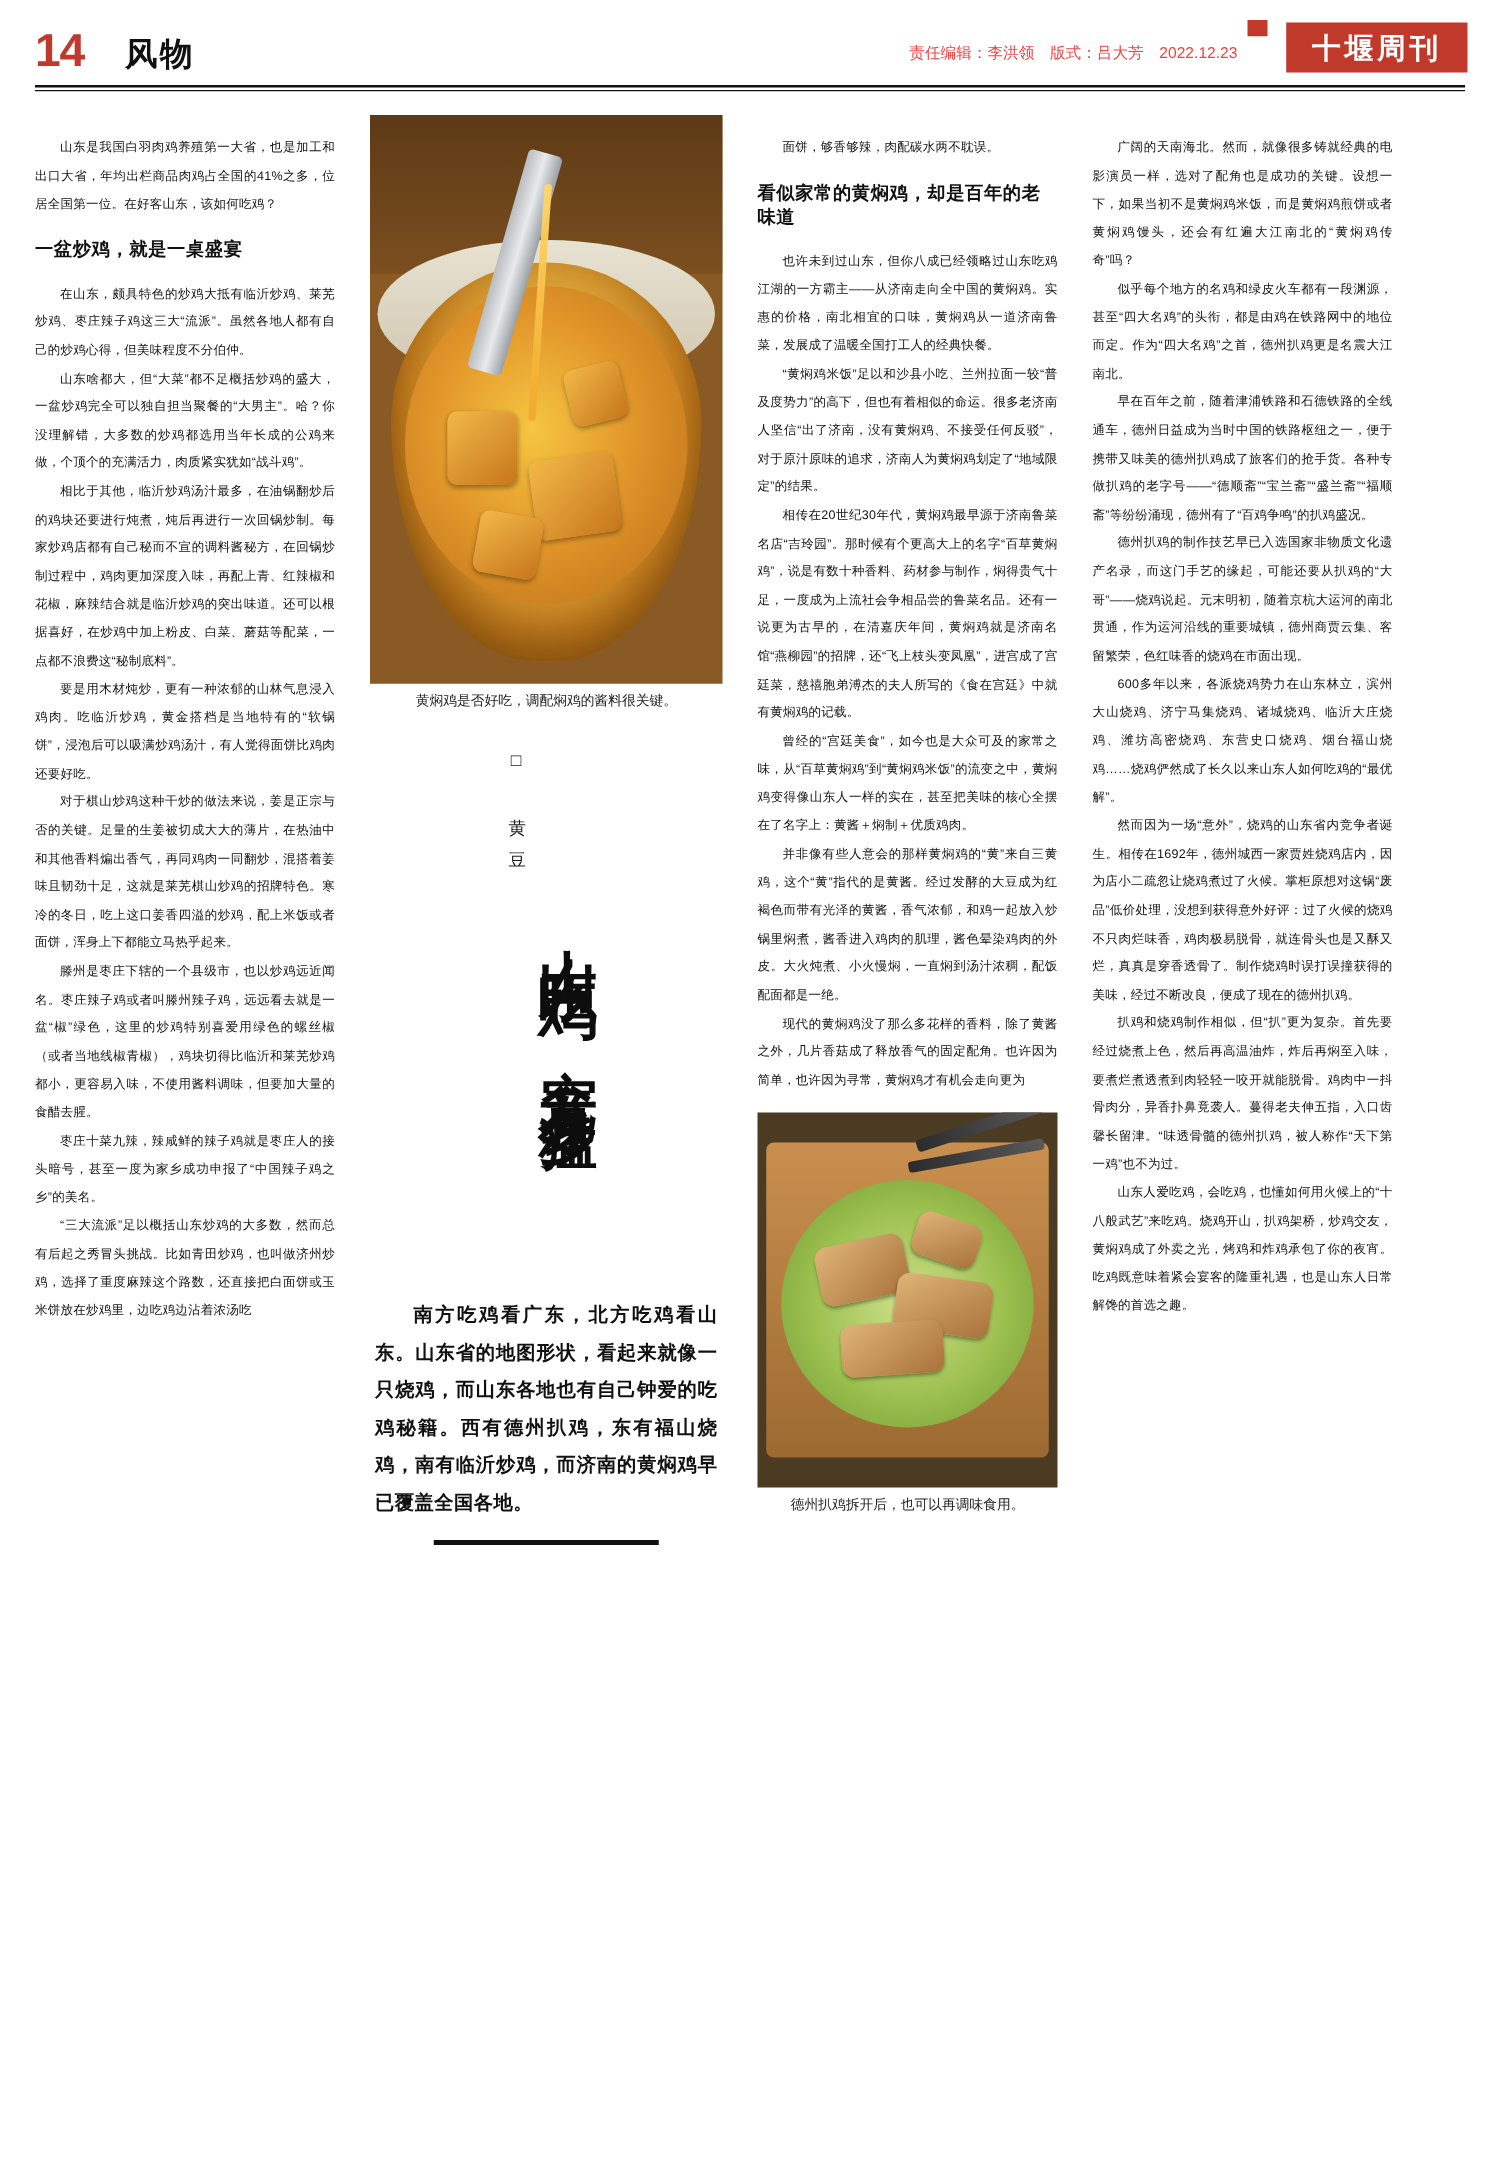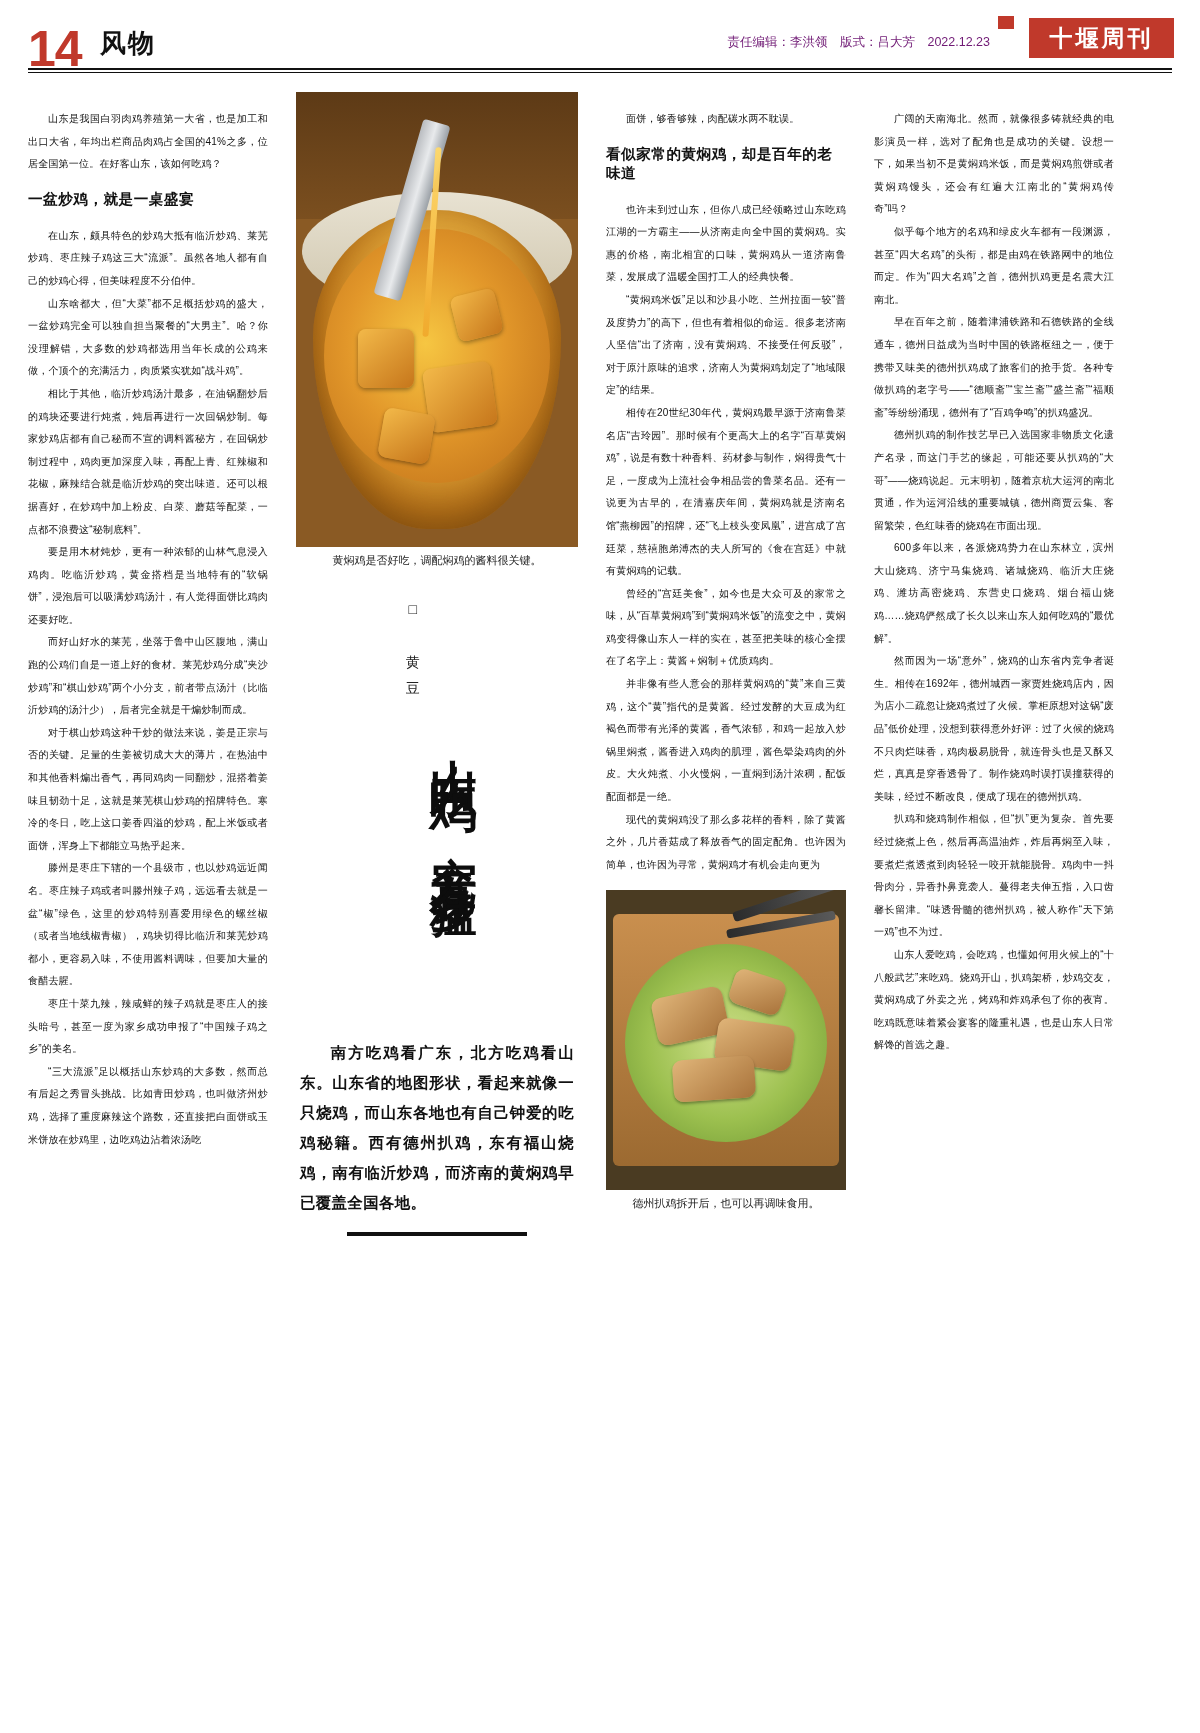--- a/index.html
+++ b/index.html
@@ -14,42 +14,42 @@
   }
 
   
   .masthead {
     position:absolute; left:0; top:0; width:1200px; height:78px;
     background:#ffffff;
   }
   .page-number {
     position:absolute; left:28px; top:20px;
     font-family:"Liberation Sans", sans-serif;
-    font-size:50px; font-weight:bold; color:#c0392b;
+    font-size:37px; font-weight:bold; color:#c0392b;
     letter-spacing:-1px;
   }
   .section-name {
     position:absolute; left:84px; top:26px;
     font-family:"Liberation Sans", sans-serif;
     font-size:26px; font-weight:bold; color:#111;
     letter-spacing:2px;
     margin-left:16px;
   }
   .masthead-rule {
     position:absolute; left:28px; top:68px; width:1144px; height:2px;
     background:#111;
   }
   .masthead-rule2 {
     position:absolute; left:28px; top:72px; width:1144px; height:1px;
     background:#111;
   }
   .credits {
     position:absolute; right:210px; top:34px;
     font-family:"Liberation Sans", sans-serif;
-    font-size:12.5px; color:#701a75; white-space:nowrap;
+    font-size:12.5px; color:#ef4444; white-space:nowrap;
   }
   .brand-box {
     position:absolute; right:26px; top:18px;
     width:145px; height:40px;
     background:#c0392b;
     color:#fff;
     font-family:"Liberation Sans", sans-serif;
     font-size:23px; font-weight:bold;
     letter-spacing:3px;
     display:flex; align-items:center; justify-content:center;
@@ -231,21 +231,20 @@
 
 <div class="cols">
 
   <div class="col col1">
     <p class="body">山东是我国白羽肉鸡养殖第一大省，也是加工和出口大省，年均出栏商品肉鸡占全国的41%之多，位居全国第一位。在好客山东，该如何吃鸡？</p>
     <h3 class="sub">一盆炒鸡，就是一桌盛宴</h3>
     <p class="body">在山东，颇具特色的炒鸡大抵有临沂炒鸡、莱芜炒鸡、枣庄辣子鸡这三大“流派”。虽然各地人都有自己的炒鸡心得，但美味程度不分伯仲。</p>
     <p class="body">山东啥都大，但“大菜”都不足概括炒鸡的盛大，一盆炒鸡完全可以独自担当聚餐的“大男主”。哈？你没理解错，大多数的炒鸡都选用当年长成的公鸡来做，个顶个的充满活力，肉质紧实犹如“战斗鸡”。</p>
     <p class="body">相比于其他，临沂炒鸡汤汁最多，在油锅翻炒后的鸡块还要进行炖煮，炖后再进行一次回锅炒制。每家炒鸡店都有自己秘而不宣的调料酱秘方，在回锅炒制过程中，鸡肉更加深度入味，再配上青、红辣椒和花椒，麻辣结合就是临沂炒鸡的突出味道。还可以根据喜好，在炒鸡中加上粉皮、白菜、蘑菇等配菜，一点都不浪费这“秘制底料”。</p>
     <p class="body">要是用木材炖炒，更有一种浓郁的山林气息浸入鸡肉。吃临沂炒鸡，黄金搭档是当地特有的“软锅饼”，浸泡后可以吸满炒鸡汤汁，有人觉得面饼比鸡肉还要好吃。</p>
-    <p class="body">而好山好水的莱芜，坐落于鲁中山区腹地，满山跑的公鸡们自是一道上好的食材。莱芜炒鸡分成“夹沙炒鸡”和“棋山炒鸡”两个小分支，前者带点汤汁（比临沂炒鸡的汤汁少），后者完全就是干煸炒制而成。</p>
     <p class="body">对于棋山炒鸡这种干炒的做法来说，姜是正宗与否的关键。足量的生姜被切成大大的薄片，在热油中和其他香料煸出香气，再同鸡肉一同翻炒，混搭着姜味且韧劲十足，这就是莱芜棋山炒鸡的招牌特色。寒冷的冬日，吃上这口姜香四溢的炒鸡，配上米饭或者面饼，浑身上下都能立马热乎起来。</p>
     <p class="body">滕州是枣庄下辖的一个县级市，也以炒鸡远近闻名。枣庄辣子鸡或者叫滕州辣子鸡，远远看去就是一盆“椒”绿色，这里的炒鸡特别喜爱用绿色的螺丝椒（或者当地线椒青椒），鸡块切得比临沂和莱芜炒鸡都小，更容易入味，不使用酱料调味，但要加大量的食醋去腥。</p>
     <p class="body">枣庄十菜九辣，辣咸鲜的辣子鸡就是枣庄人的接头暗号，甚至一度为家乡成功申报了“中国辣子鸡之乡”的美名。</p>
     <p class="body">“三大流派”足以概括山东炒鸡的大多数，然而总有后起之秀冒头挑战。比如青田炒鸡，也叫做济州炒鸡，选择了重度麻辣这个路数，还直接把白面饼或玉米饼放在炒鸡里，边吃鸡边沾着浓汤吃</p>
   </div>
 
   <div class="col col2">
     <div class="photo photo1">
       <div class="topbg"></div>
       <div class="rim"></div>

